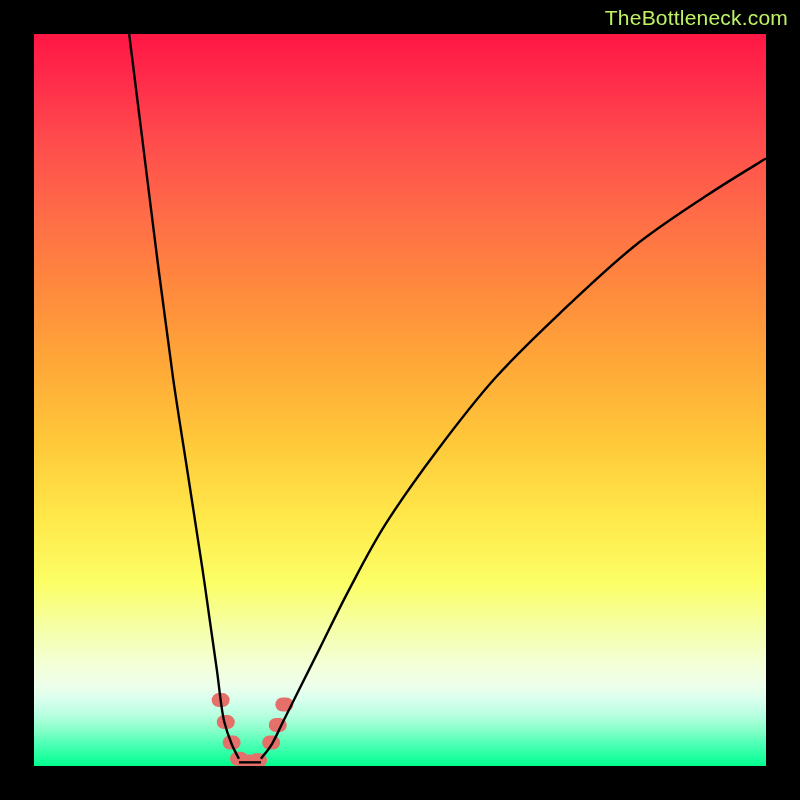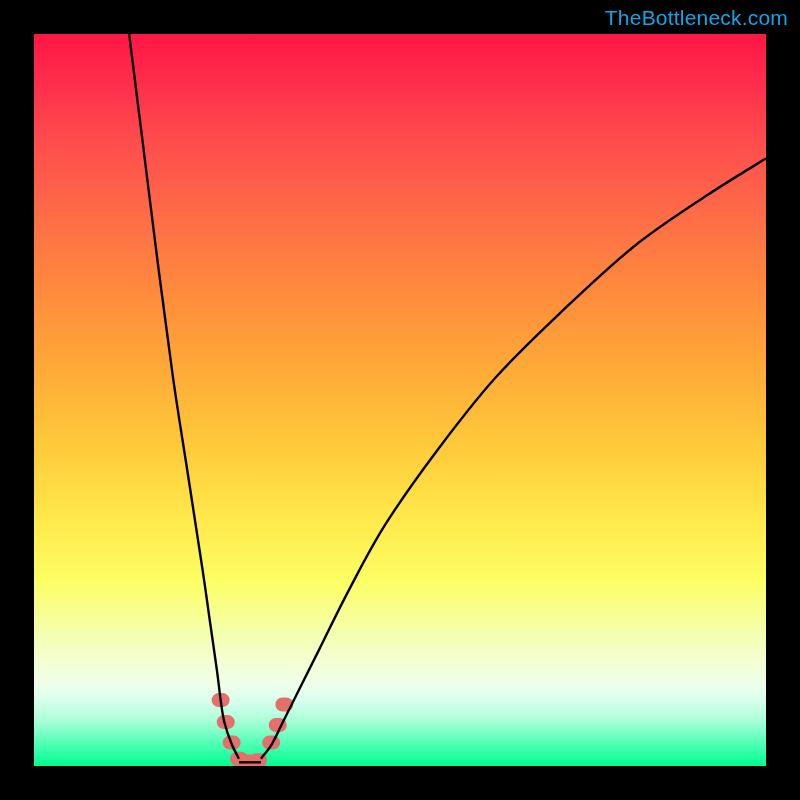--- a/index.html
+++ b/index.html
@@ -67,21 +67,21 @@
     fill: #e47069;
     stroke: #e47069;
     stroke-width: 14;
     stroke-linecap: round;
     stroke-linejoin: round;
   }
   .watermark {
     position: absolute;
     top: 6px;
     right: 12px;
-    color: #0ea5e9;
+    color: #bef264;
     font-size: 21px;
     font-weight: 500;
     letter-spacing: 0.2px;
     user-select: none;
   }
 </style>
 </head>
 <body>
 
 <div class="frame">

